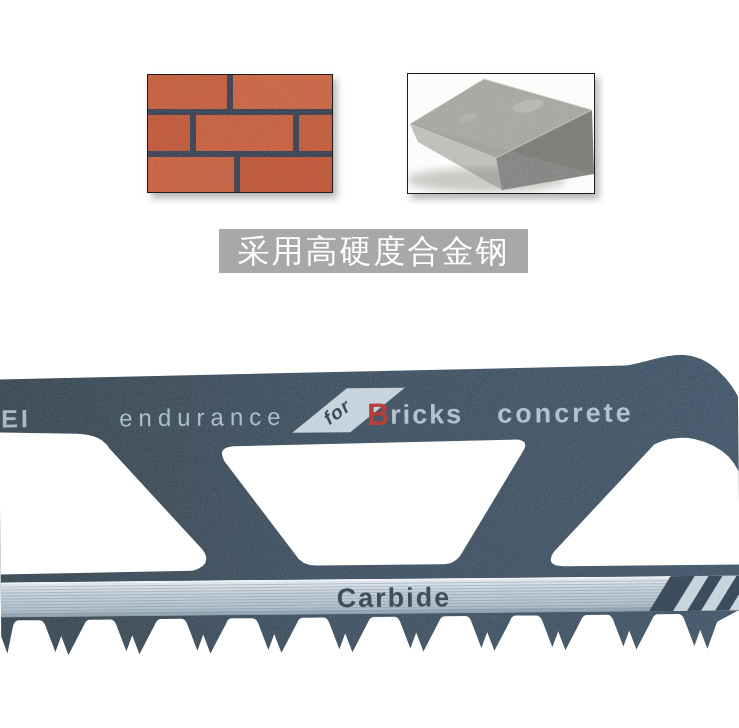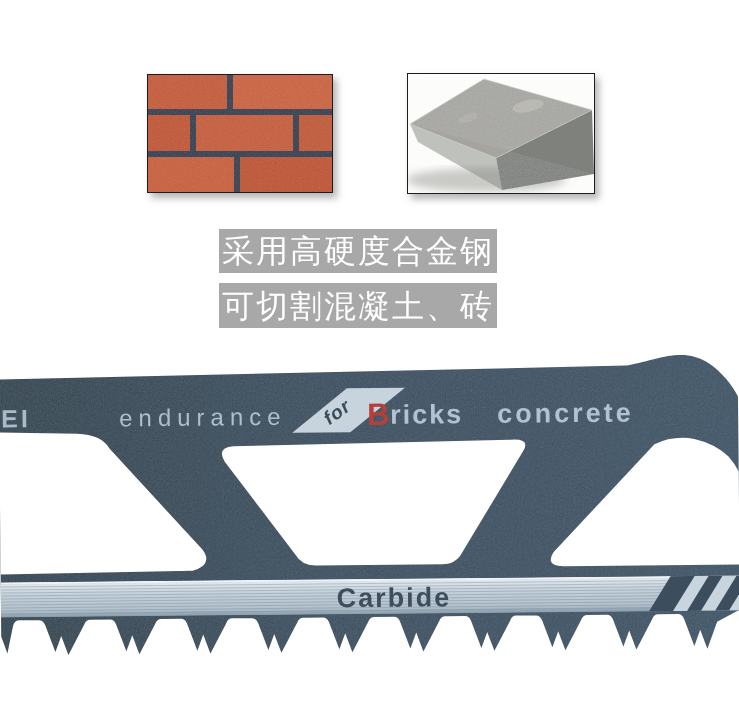--- a/index.html
+++ b/index.html
@@ -4,21 +4,21 @@
 <style>
   html,body{margin:0;padding:0;background:#fff;}
   #stage{
     position:relative;width:739px;height:728px;background:#ffffff;overflow:hidden;
     font-family:"Liberation Sans","DejaVu Sans",sans-serif;
   }
   .photo{position:absolute;border:1px solid #1c1c1c;box-shadow:4px 5px 7px rgba(120,120,120,.55);}
   #brick-photo{left:147px;top:74px;width:184px;height:117px;}
   #concrete-photo{left:407px;top:73px;width:186px;height:119px;background:#fcfcfc;}
   .banner{
-    position:absolute;left:219px;width:278px;background:#a8a8a8;color:#ffffff;
+    position:absolute;left:219px;width:309px;background:#a8a8a8;color:#ffffff;
     text-align:center;font-weight:500;letter-spacing:2px;
     font-family:"DejaVu Sans","Liberation Sans",sans-serif;
   }
   #banner-1{top:229px;height:44px;font-size:32px;line-height:45px;}
   #banner-2{top:283px;height:45px;font-size:32px;line-height:46px;}
   #blade-wrap{position:absolute;left:0;top:355px;width:739px;height:310px;}
   svg{display:block;}
   .blade-text{font-family:"Liberation Sans","DejaVu Sans",sans-serif;}
 </style>
 </head>
@@ -83,21 +83,20 @@
       <polygon points="2,50 88,84 94,116 10,68" fill="#8d8f8a" opacity="0.55"></polygon>
 
       <ellipse cx="120" cy="32" rx="16" ry="6" fill="#bdbcb5" opacity="0.7" transform="rotate(-12 120 32)"></ellipse>
       <ellipse cx="60" cy="44" rx="10" ry="4" fill="#b4b3ac" opacity="0.6" transform="rotate(-20 60 44)"></ellipse>
       <polygon points="2,50 76,5 184,36 88,84" fill="none" stroke="#cfcfc9" stroke-width="1" opacity="0.6"></polygon>
       <polygon points="2,50 76,5 184,36 88,84 94,116 186,100" filter="url(#grain)" opacity="0.5"></polygon>
     </svg>
   </div>
 
   <div id="banner-1" class="banner">采用高硬度合金钢</div>
-  <div id="banner-2" class="banner">可切割混凝土、砖</div>
 
   <div id="blade-wrap">
     <svg width="739" height="310" viewBox="0 0 739 310">
       <g transform="rotate(-0.55 370 150)">
 
         <path id="bladeP" fill="url(#bladeGrad)" d="M0,21 L628,13 C652,9 664,3 682,3 C702,3 716,14 727,27 C732,33 736,39 739,45 L739,258 L716,270 L706,297 L699,278 L693,294 L683,267 Q681,262 677,262 L657,262 Q653,262 651,267 L635,297 L628,278 L622,294 L612,267 Q610,262 606,262 L586,262 Q582,262 580,267 L564,297 L557,278 L551,294 L541,267 Q539,262 535,262 L515,262 Q511,262 509,267 L493,297 L486,278 L480,294 L470,267 Q468,262 464,262 L444,262 Q440,262 438,267 L422,297 L415,278 L409,294 L399,267 Q397,262 393,262 L373,262 Q369,262 367,267 L351,297 L344,278 L338,294 L328,267 Q326,262 322,262 L302,262 Q298,262 296,267 L280,297 L273,278 L267,294 L257,267 Q255,262 251,262 L231,262 Q227,262 225,267 L209,297 L202,278 L196,294 L186,267 Q184,262 180,262 L160,262 Q156,262 154,267 L138,297 L131,278 L125,294 L115,267 Q113,262 109,262 L89,262 Q85,262 83,267 L67,297 L60,278 L54,294 L44,267 Q42,262 38,262 L18,262 Q14,262 12,267 L6,295 L0,278 Z"></path>
         <use href="#bladeP" filter="url(#grain)" opacity="0.45"></use>
 
         <path fill="#ffffff" d="M 0,74 L 78,76 Q 102,77 110,91 L 202,193 Q 213,208 192,214 L 0,216 Z"></path>
         <path fill="#ffffff" d="M 234,90 L 512,86 Q 531,85 524,97 L 462,198 Q 456,210 442,210 L 316,210 Q 301,210 295,199 L 225,105 Q 217,91 234,90 Z"></path>

